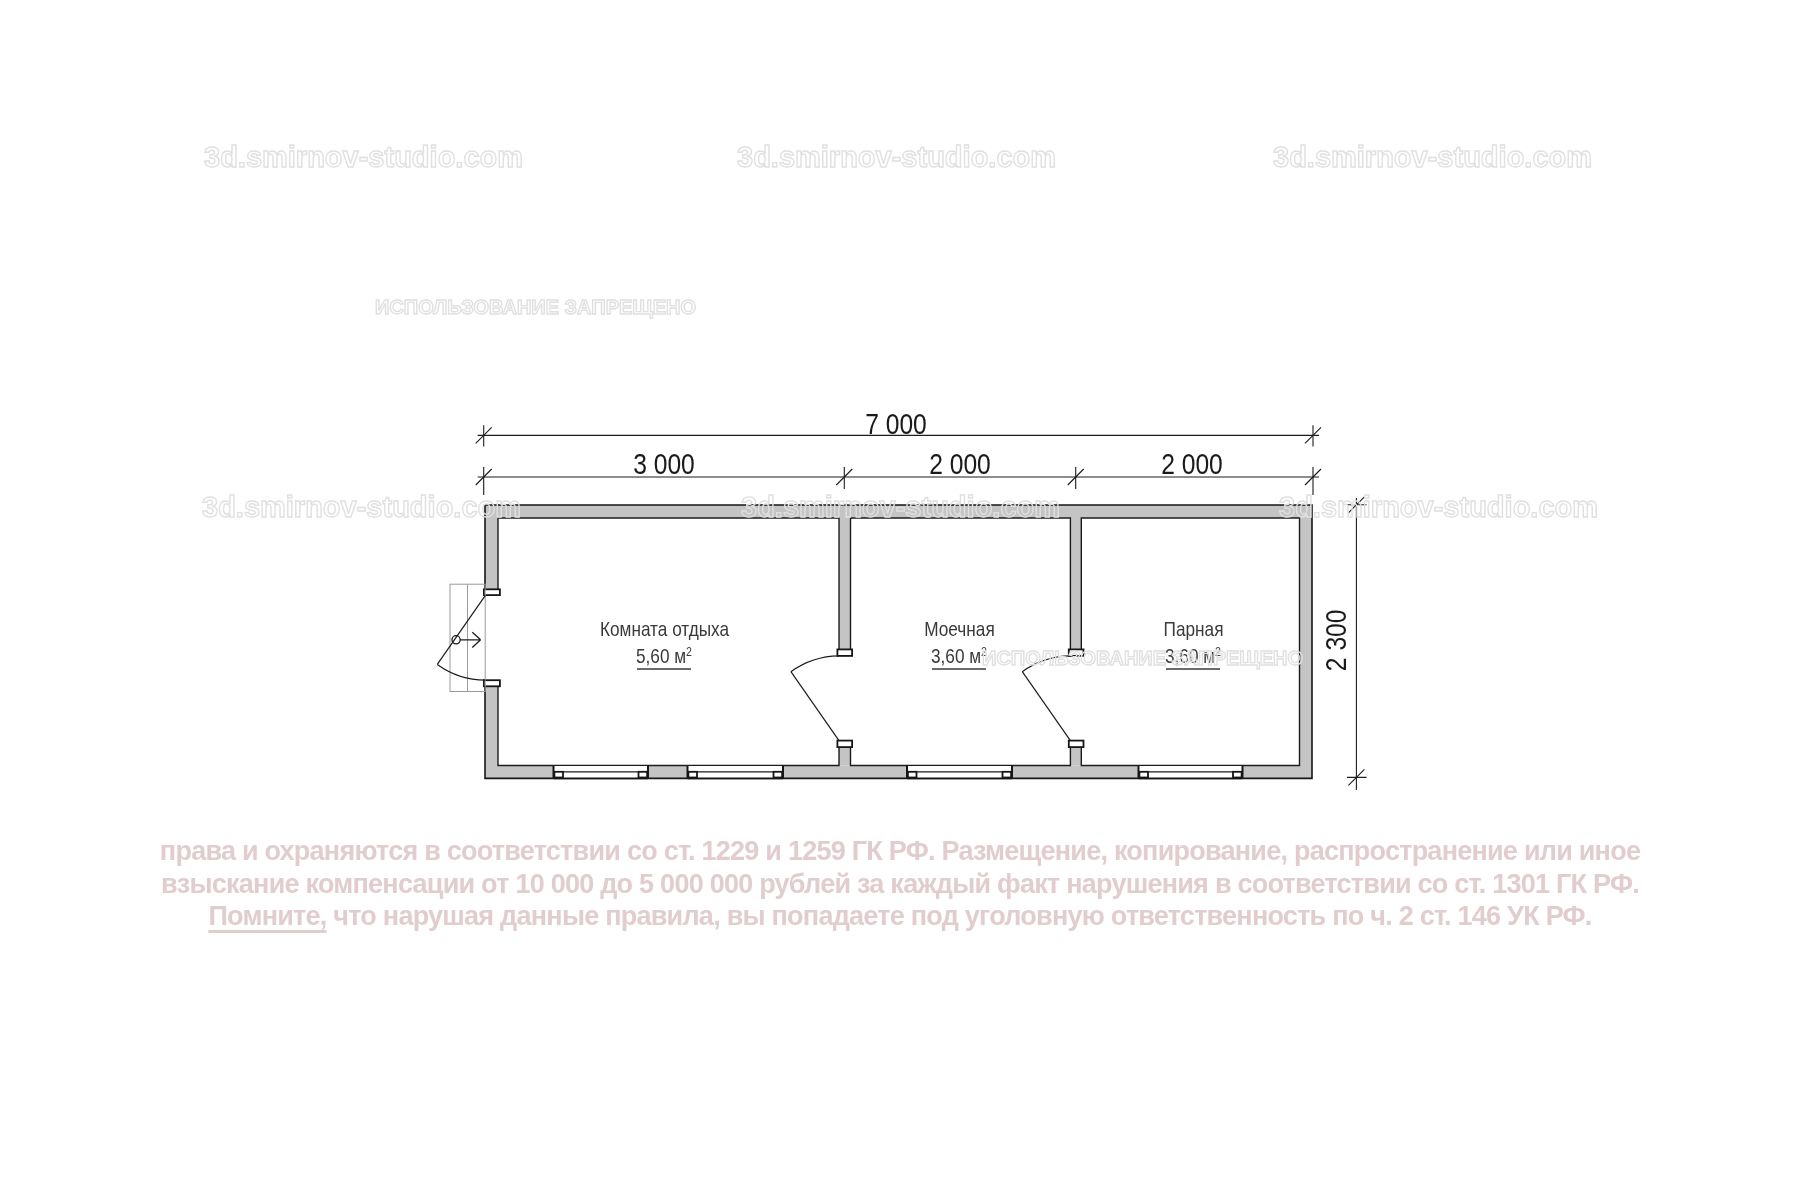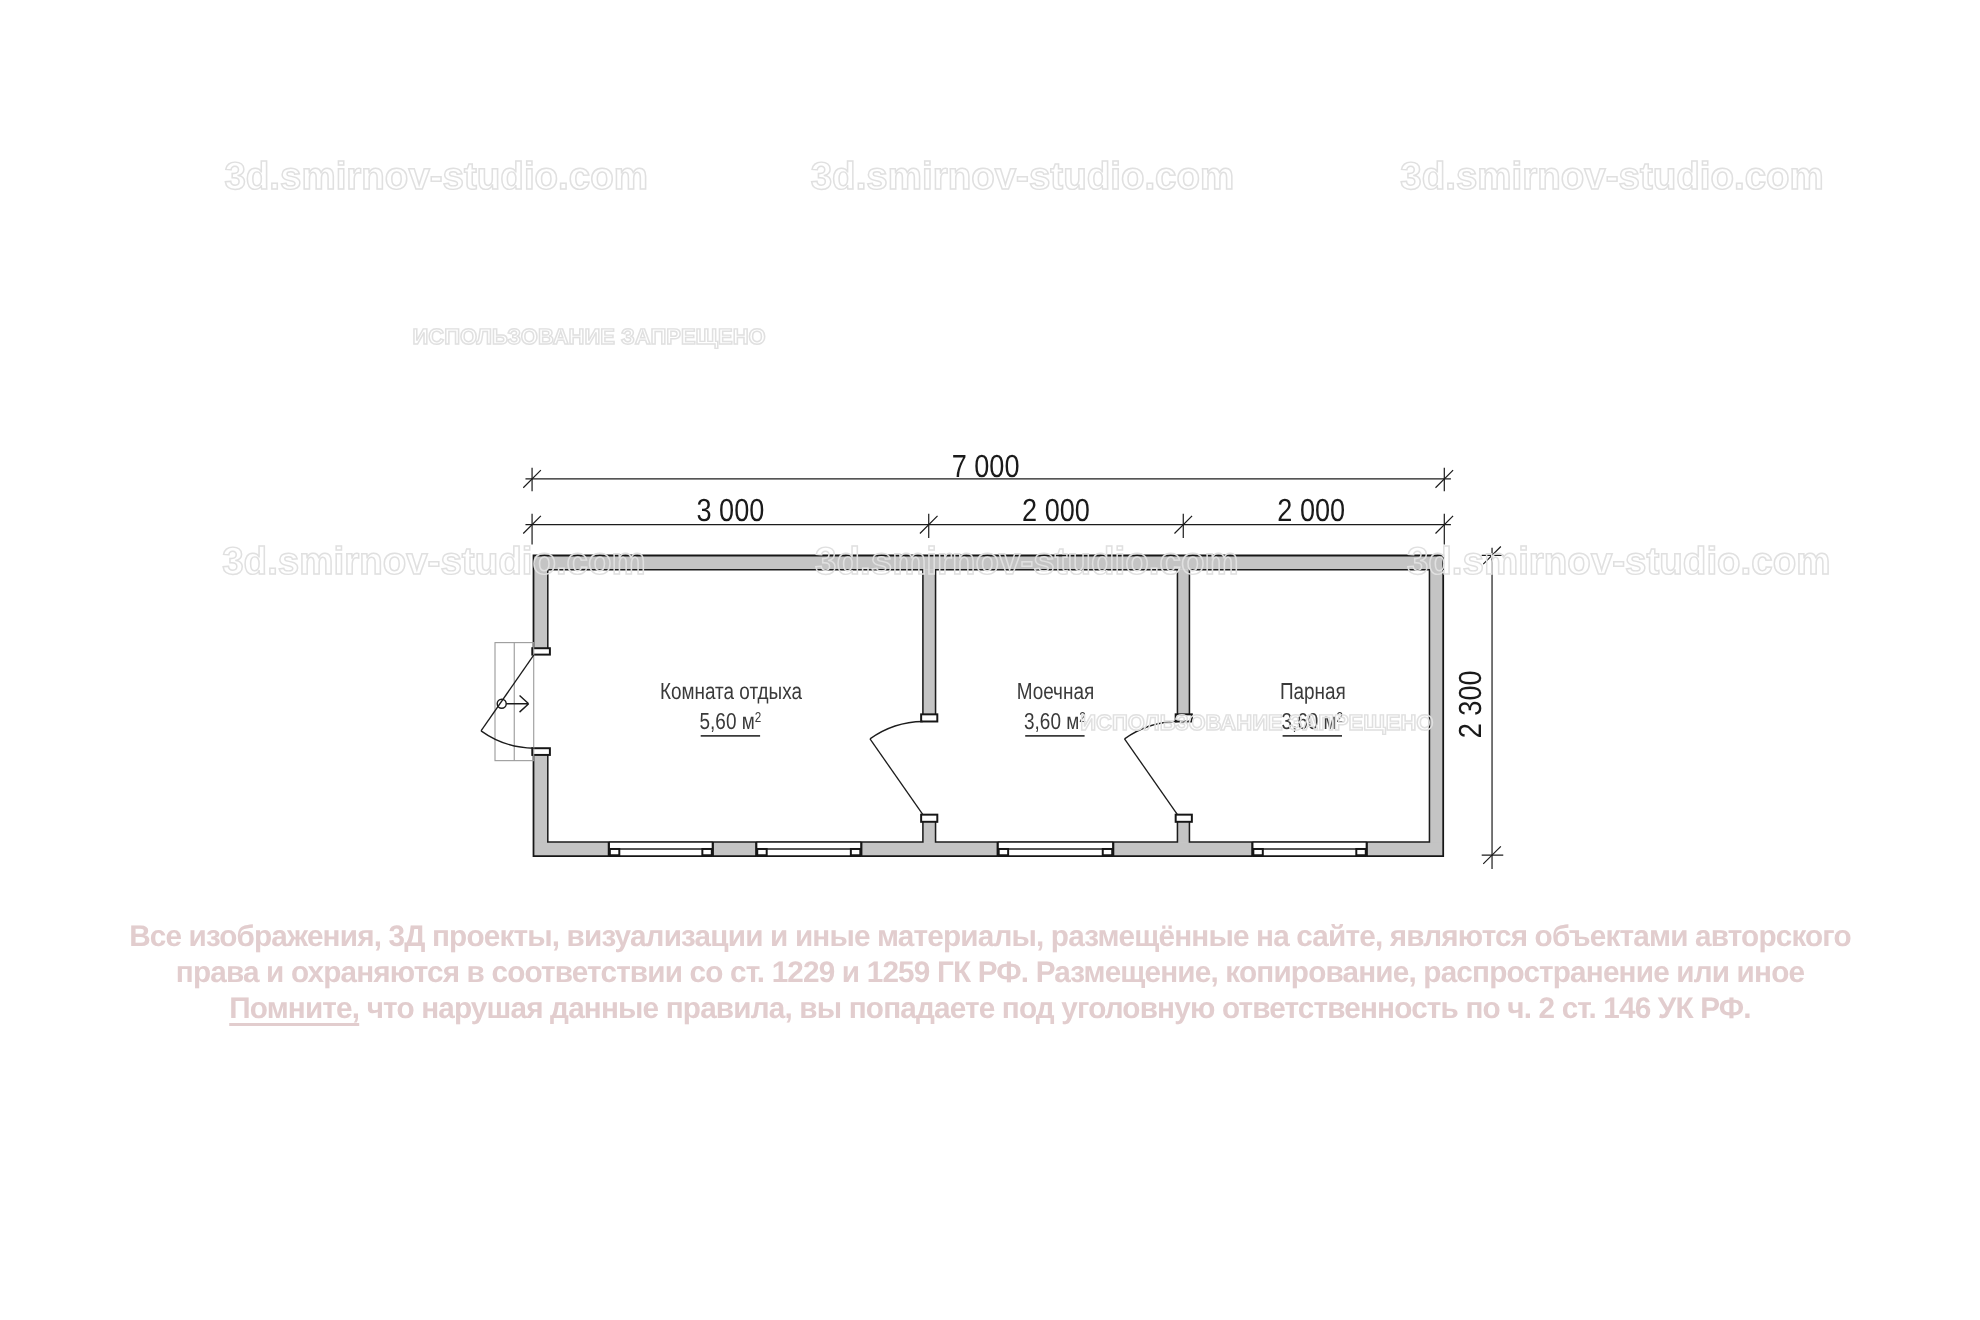--- a/index.html
+++ b/index.html
@@ -1,21 +1,21 @@
 <!DOCTYPE html>
 <html><head>
 <meta charset="utf-8">
 <style>
   html,body{margin:0;padding:0;}
   svg,.wm,.pink{transform:translateZ(0);}
   body{width:1800px;height:1200px;background:#ffffff;overflow:hidden;position:relative;
        font-family:"Liberation Sans", sans-serif;}
   .wm{position:absolute;white-space:nowrap;font-weight:bold;color:transparent;
       -webkit-text-stroke:1.35px #e0e0e0;line-height:1;}
-  .wmA{font-size:35px;letter-spacing:0px;text-align:right;}
+  .wmA{font-size:29px;letter-spacing:0px;text-align:right;}
   .wmB{font-size:20px;letter-spacing:0px;}
   .pink u{text-decoration-thickness:2.5px;text-underline-offset:5px;margin-top:33px;}
   .pink{position:absolute;left:0;top:835px;width:1800px;text-align:center;
         font-weight:bold;font-size:27px;line-height:32.5px;letter-spacing:-0.75px;color:#e2cdce;white-space:nowrap;}
 </style>
 </head>
 <body>
 
 <div class="wm wmA" style="left:204px;top:142.5px;">3d.smirnov-studio.com</div>
 
@@ -194,16 +194,16 @@
 
 <div class="wm wmA" style="left:202px;top:493px;">3d.smirnov-studio.com</div>
 
 <div class="wm wmA" style="left:741px;top:493px;">3d.smirnov-studio.com</div>
 
 <div class="wm wmA" style="left:1279px;top:493px;">3d.smirnov-studio.com</div>
 
 <div class="wm wmB" style="left:982px;top:648px;">ИСПОЛЬЗОВАНИЕ ЗАПРЕЩЕНО</div>
 
 <div class="pink">
-  <div>Все изображения, 3Д проекты, визуализации и иные материалы, размещённые на сайте, являются объектами авторского</div>
   <div>права и охраняются в соответствии со ст. 1229 и 1259 ГК РФ. Размещение, копирование, распространение или иное</div>
+  <div>взыскание компенсации от 10 000 до 5 000 000 рублей за каждый факт нарушения в соответствии со ст. 1301 ГК РФ.</div>
   <div><u>Помните,</u> что нарушая данные правила, вы попадаете под уголовную ответственность по ч. 2 ст. 146 УК РФ.</div>
 </div>
 
 </body></html>

